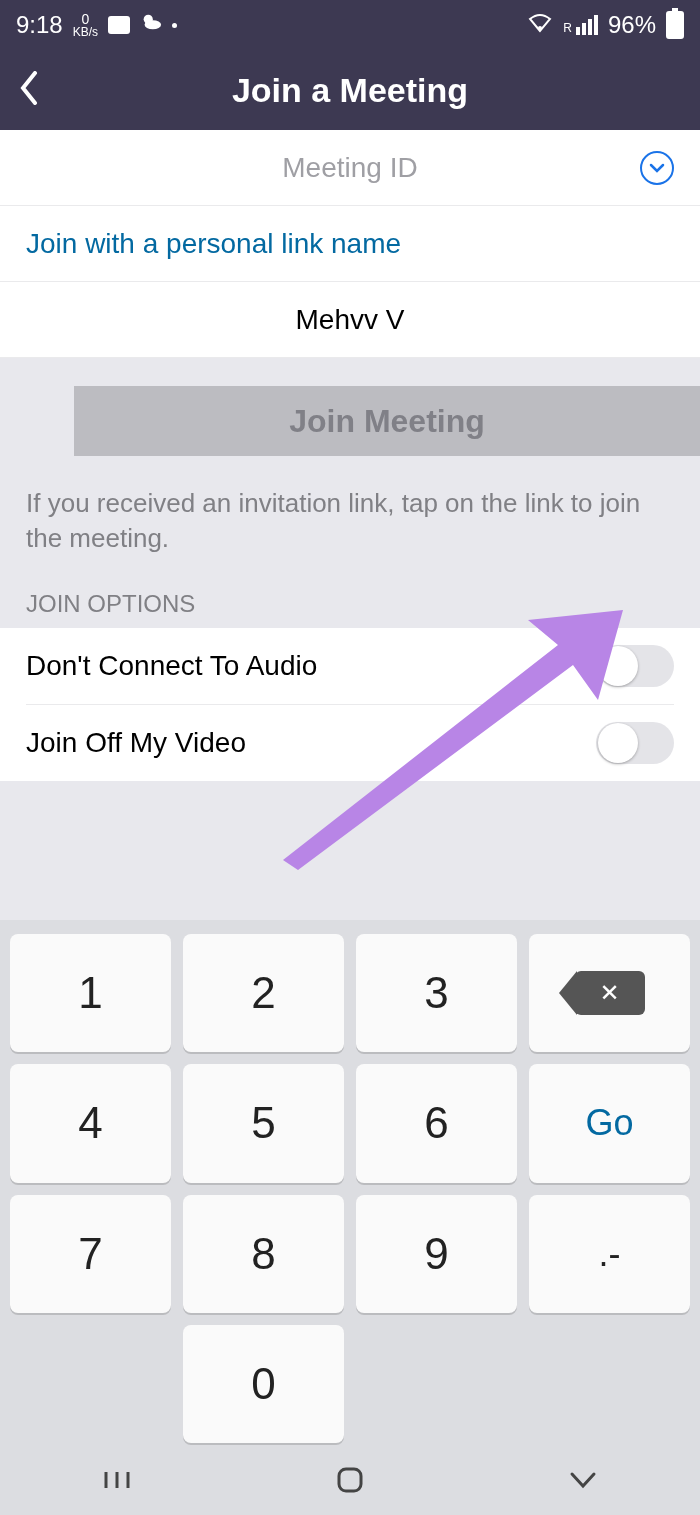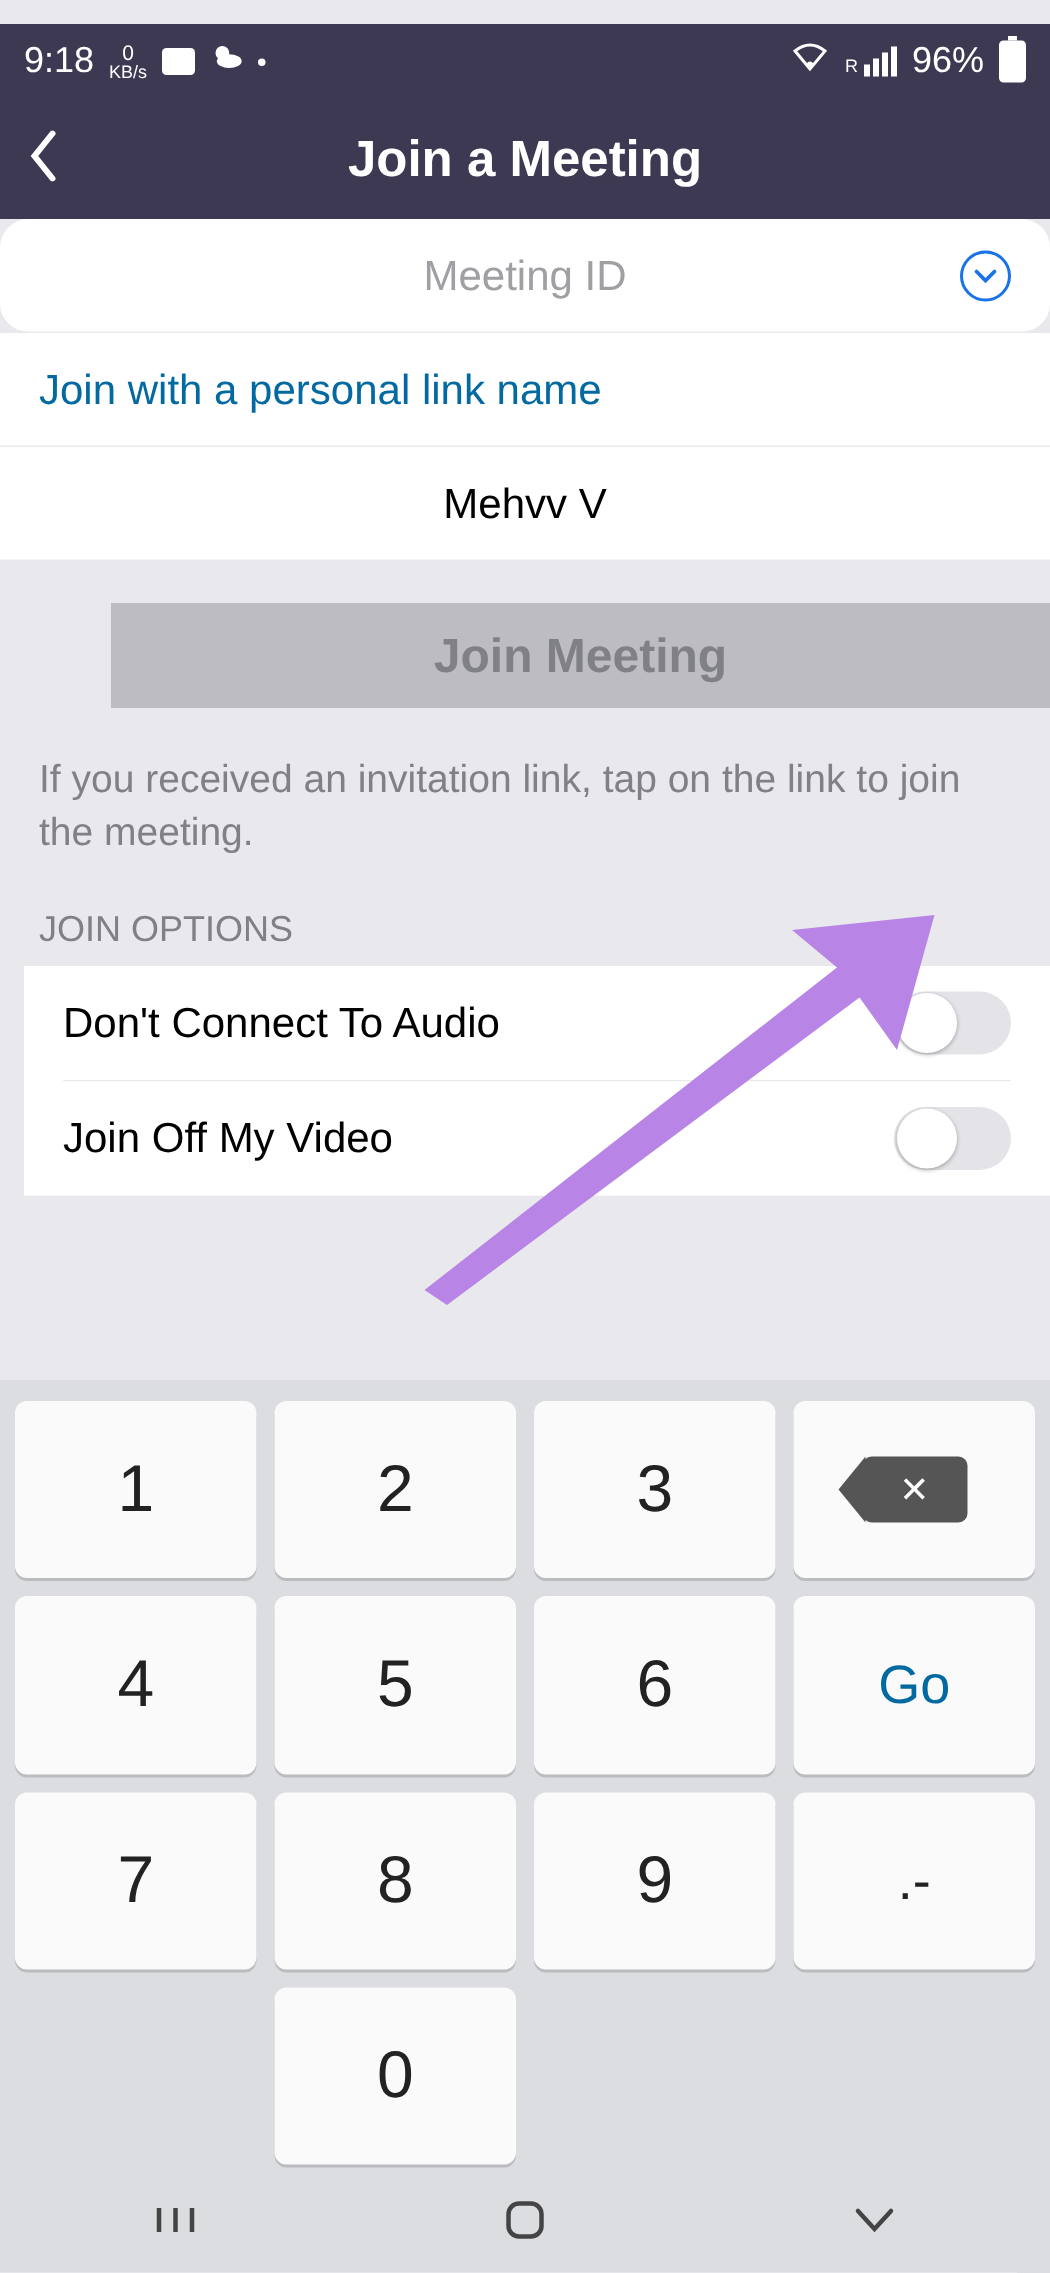--- a/index.html
+++ b/index.html
@@ -14,21 +14,20 @@
   
   .status-bar {
     height: 50px;
     background: #3d3952;
     color: #fff;
     display: flex;
     align-items: center;
     justify-content: space-between;
     padding: 0 16px;
     font-size: 24px;
-    margin-top: 16px;
   }
   .status-left, .status-right { display: flex; align-items: center; gap: 10px; }
   .status-kb { font-size: 12px; line-height: 1; text-align:center;}
   .status-kb .n{font-size:14px;}
   .speech-icon { width:22px; height:18px; background:#fff; border-radius:3px; position:relative;}
   .speech-icon::after{content:"";position:absolute;bottom:-5px;left:4px;border:5px solid transparent;border-top-color:#fff;}
   .dotsm{width:5px;height:5px;background:#fff;border-radius:50%;}
   .batt { width:18px; height:28px; border:2px solid #fff; border-radius:3px; position:relative; background:#fff;}
   .batt::before{content:"";position:absolute;top:-5px;left:4px;width:6px;height:3px;background:#fff;}
   
@@ -50,21 +49,21 @@
   
   .row {
     background: #fff;
     padding: 0 26px;
     height: 76px;
     display: flex;
     align-items: center;
     border-bottom: 1px solid #eaeaec;
     font-size: 28px;
   }
-  .meeting-id-row { color:#9f9fa4; justify-content:center; position:relative;border-radius:19px; }
+  .meeting-id-row { color:#9f9fa4; justify-content:center; position:relative; }
   .chevron-circle {
     position: absolute;
     right: 26px;
     width: 34px;
     height: 34px;
     border: 2px solid #1a73e8;
     border-radius: 50%;
     display:flex; align-items:center; justify-content:center;
   }
   .link-row { color:#0369a1; justify-content:flex-start; }
@@ -232,21 +231,21 @@
 <div class="row name-row">
   <span>Mehvv V</span>
 </div>
 
 <div class="action-area">
   <button class="join-btn">Join Meeting</button>
 </div>
 <div class="help-text">If you received an invitation link, tap on the link to join the meeting.</div>
 
 <div class="section-label">JOIN OPTIONS</div>
-<div style="background:#fff;margin-left:16px;">
+<div style="background:#fff;">
   <div class="option-row">
     <span>Don't Connect To Audio</span>
     <span class="toggle"></span>
   </div>
   <div class="option-divider"></div>
   <div class="option-row">
     <span>Join Off My Video</span>
     <span class="toggle"></span>
   </div>
 </div>

